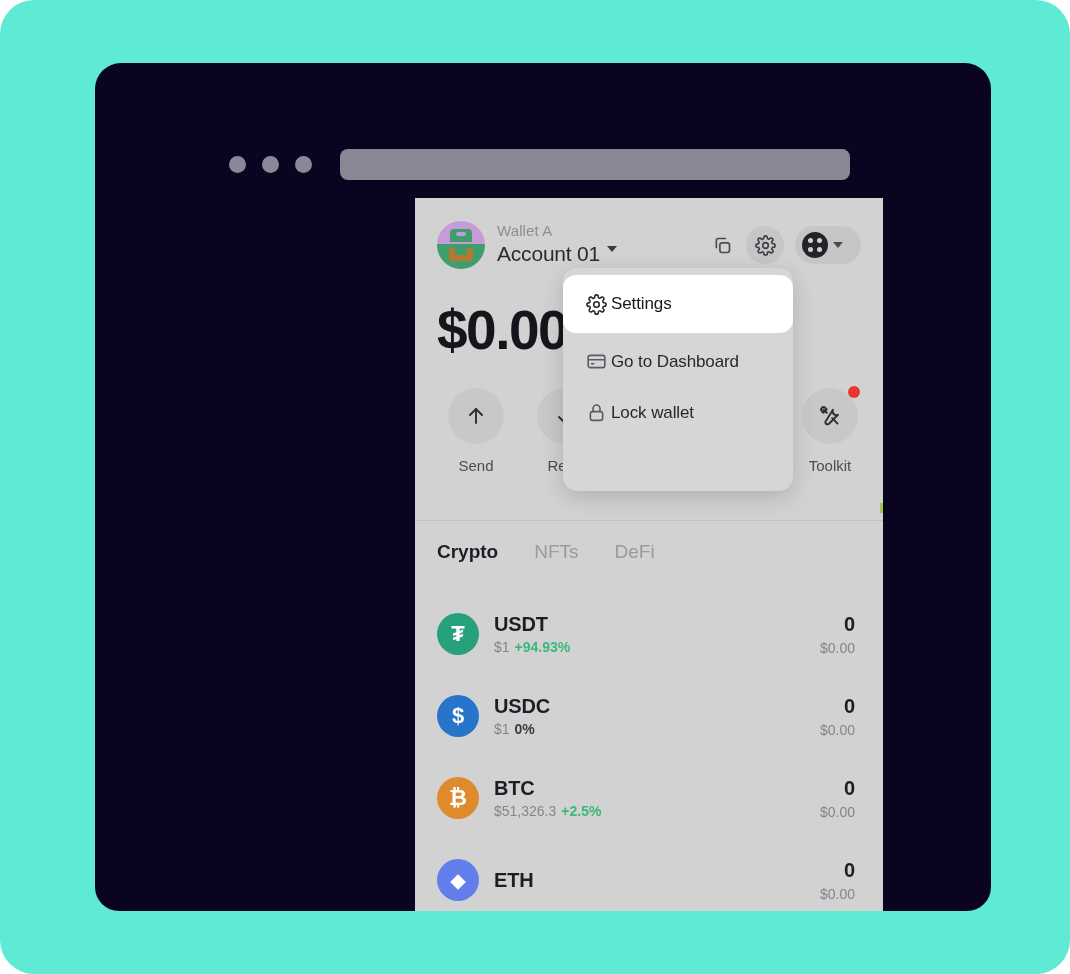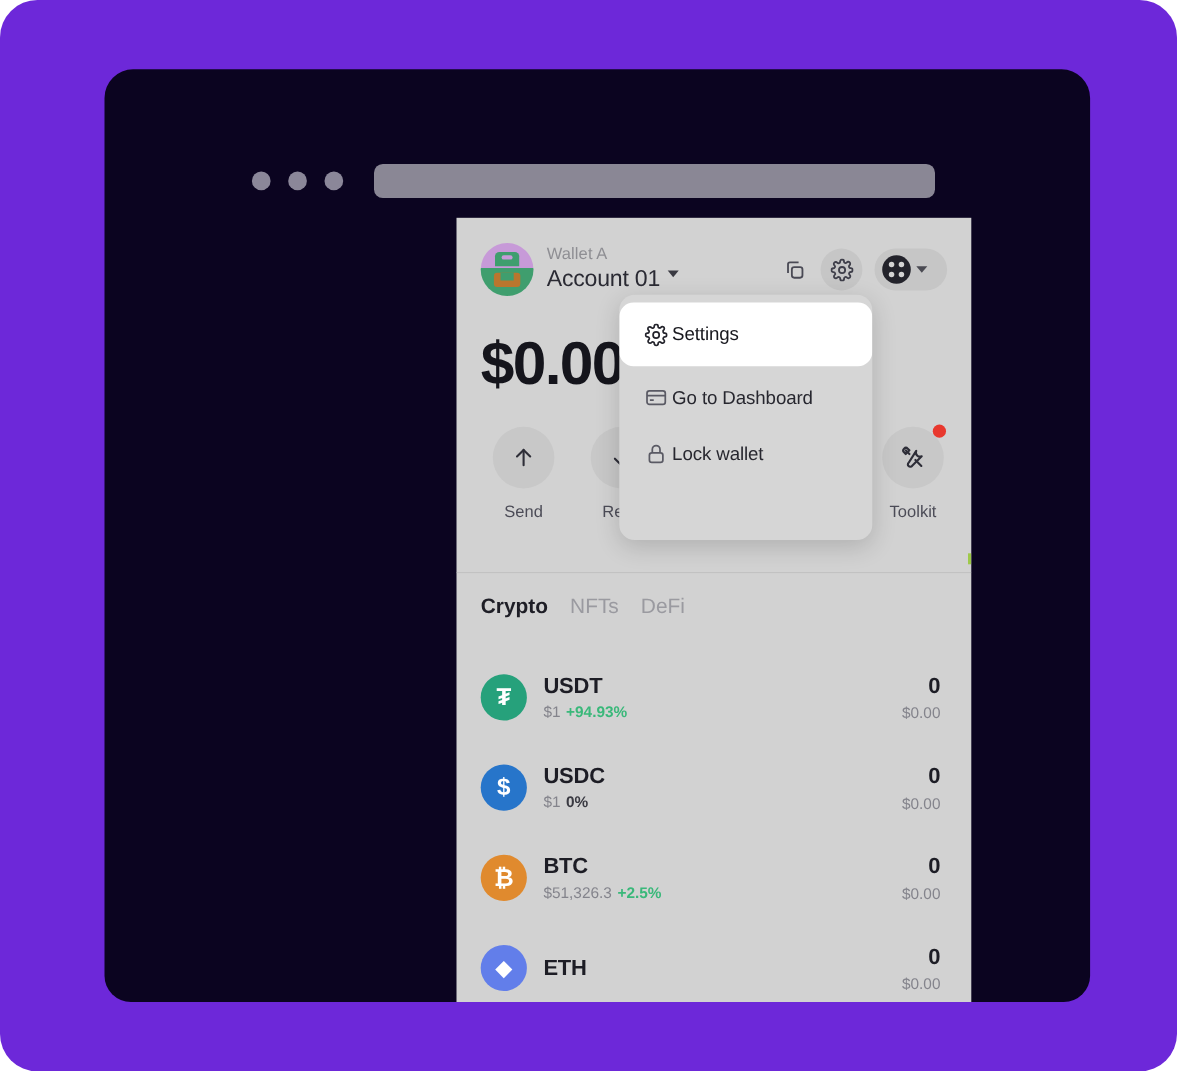--- a/index.html
+++ b/index.html
@@ -9,21 +9,21 @@
     height: 974px;
     overflow: hidden;
     background: #ffffff;
     font-family: "Liberation Sans", sans-serif;
   }
 
   #page {
     position: relative;
     width: 1070px;
     height: 974px;
-    background: #6d28d9;
+    background: #5eead4;
     border-radius: 34px;
     overflow: hidden;
   }
 
   
   #browser-window {
     position: absolute;
     left: 95px;
     top: 63px;
     width: 896px;
@@ -251,21 +251,21 @@
     height: 1px;
     background: #c2c2c2;
   }
 
   
   #tabs {
     position: absolute;
     left: 22px;
     top: 343px;
     display: flex;
-    gap: 20px;
+    gap: 36px;
   }
   .tab {
     font-size: 19px;
     color: #9a9aa0;
   }
   .tab.active {
     color: #1e1e26;
     font-weight: bold;
   }
 

